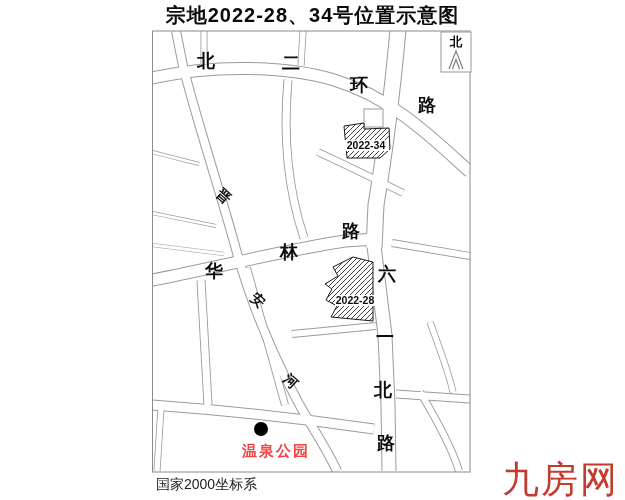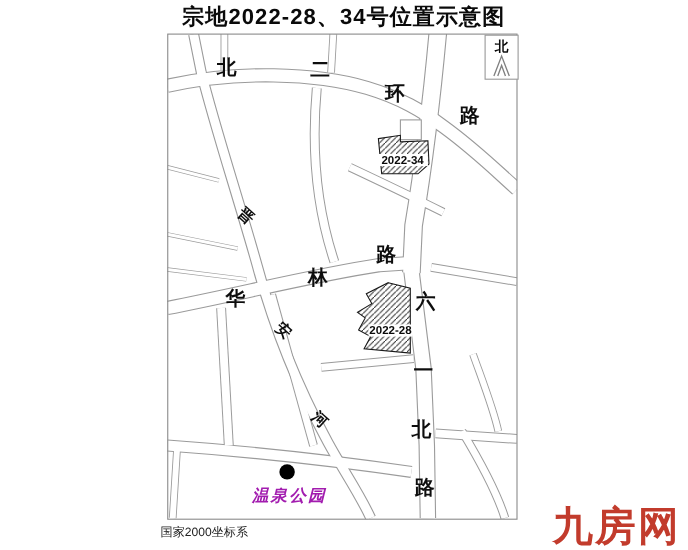--- a/index.html
+++ b/index.html
@@ -3,25 +3,25 @@
 <meta charset="utf-8">
 <style>
   html,body{margin:0;padding:0;background:#ffffff;}
   body{width:625px;height:500px;position:relative;overflow:hidden;
        font-family:"Liberation Sans","DejaVu Sans",sans-serif;color:#111;}
   .page-title{position:absolute;left:0;top:2px;width:625px;text-align:center;
        font-size:20px;font-weight:700;letter-spacing:1px;color:#0a0a0a;}
   #map-svg{position:absolute;left:0;top:0;}
   #road-labels{position:absolute;left:0;top:0;width:625px;height:500px;pointer-events:none;}
   .label-char{position:absolute;font-weight:700;color:#0d0d0d;white-space:nowrap;line-height:1;}
-  .coord-note{position:absolute;left:146px;top:476px;font-size:11px;color:#222;}
-  .park-label{position:absolute;left:263px;top:451px;transform:translate(-50%,-50%);
-       font-size:15px;font-weight:700;letter-spacing:2px;color:#a21caf;white-space:nowrap;font-style:italic;}
+  .coord-note{position:absolute;left:156px;top:476px;font-size:14px;color:#222;}
+  .park-label{position:absolute;left:276px;top:451px;transform:translate(-50%,-50%);
+       font-size:15px;font-weight:700;letter-spacing:2px;color:#ef4444;white-space:nowrap;}
   .watermark{position:absolute;right:6px;bottom:2px;text-align:center;line-height:1;}
-  .watermark .brand{font-size:37px;font-weight:700;letter-spacing:2px;
+  .watermark .brand{font-size:37px;font-weight:400;letter-spacing:2px;
        font-family:"Liberation Serif","DejaVu Serif",serif;}
   .watermark .site{font-size:12.5px;font-weight:700;margin-top:2px;letter-spacing:0.2px;}
   svg text{font-family:"Liberation Sans","DejaVu Sans",sans-serif;}
 </style>
 </head>
 <body>
 
 <div class="page-title">宗地2022-28、34号位置示意图</div>
 
 <svg id="map-svg" width="625" height="500" viewBox="0 0 625 500">

